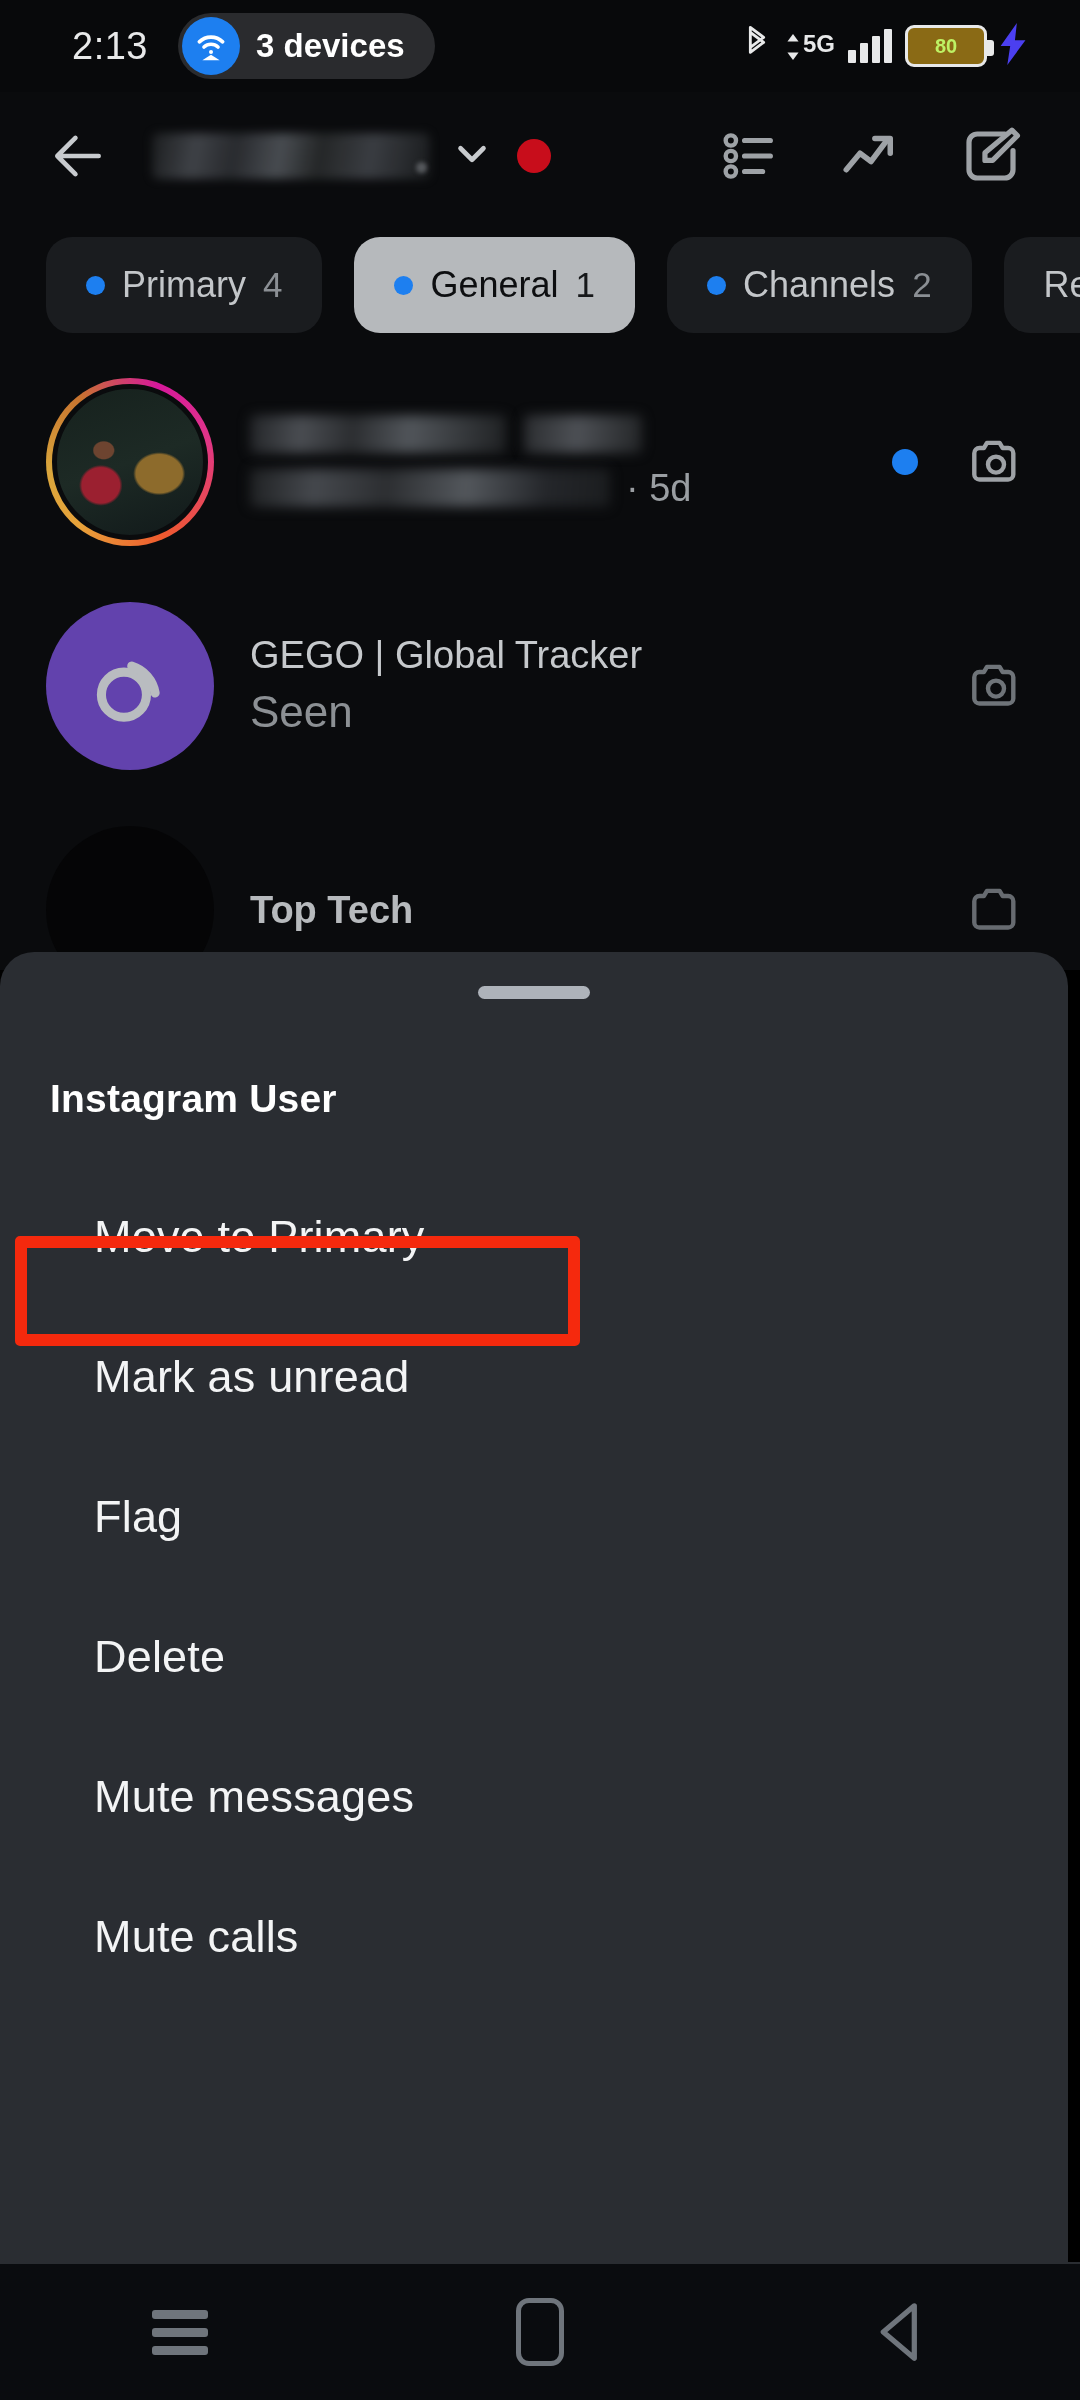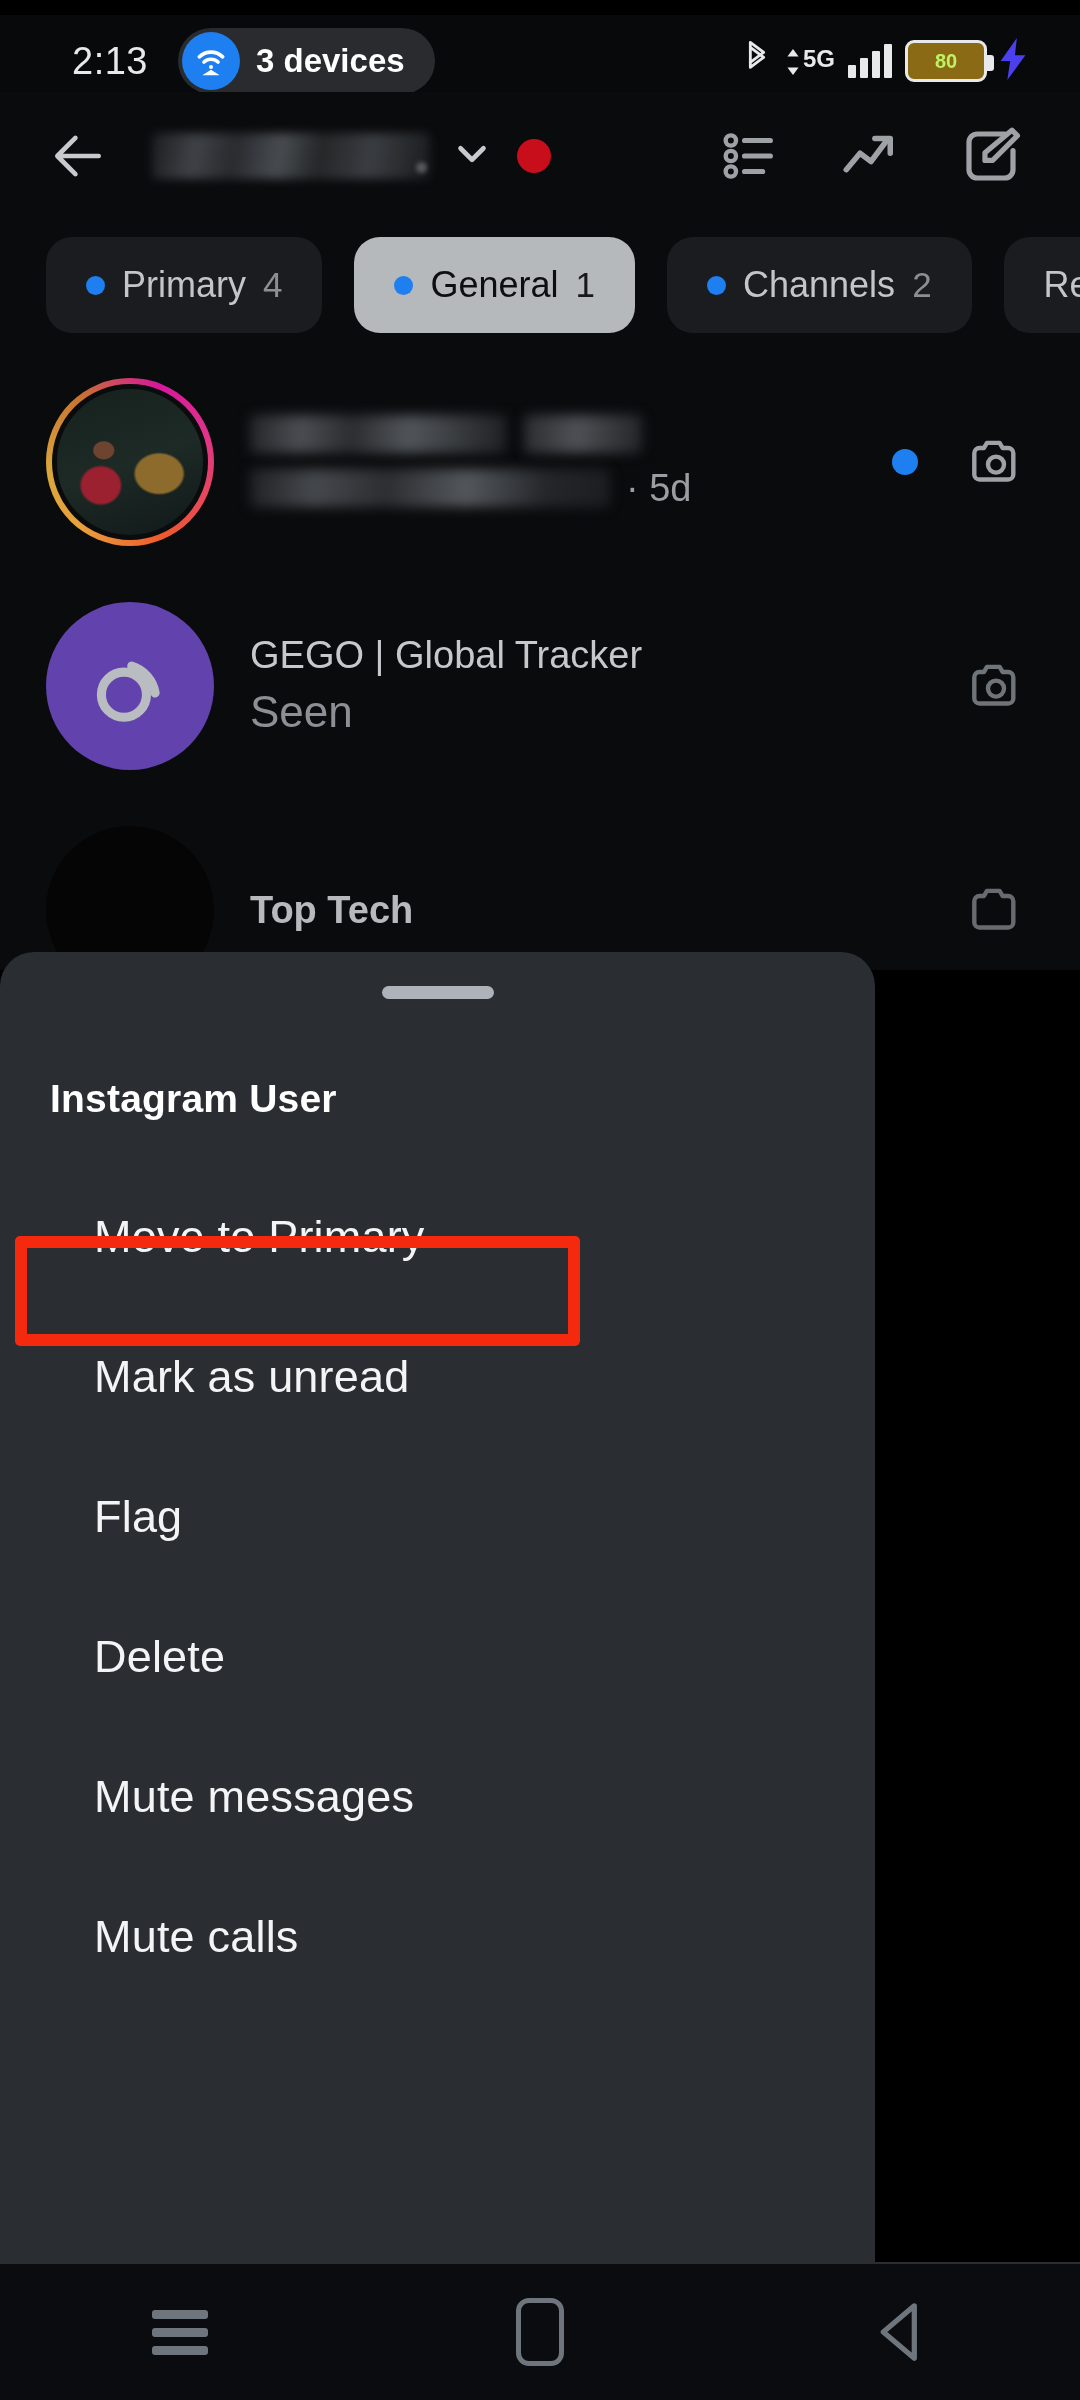--- a/index.html
+++ b/index.html
@@ -6,21 +6,21 @@
   html,body { width:1080px; height:2400px; overflow:hidden; }
   body {
     background:#000;
     font-family:"Liberation Sans", sans-serif;
     color:#fff;
     position:relative;
   }
 
   
   .statusbar {
-    position:absolute; left:0; top:15px; width:1080px; height:92px;
+    position:absolute; left:0; top:0; width:1080px; height:92px;
     display:flex; align-items:center; background:#08090b;
   }
   .sb-clock {
     font-size:38px; color:#e8e9ea; margin-left:72px; letter-spacing:.5px;
   }
   .sb-chip {
     display:flex; align-items:center; gap:16px;
     background:#2a2b2e; border-radius:40px;
     height:66px; padding:0 30px 0 4px; margin-left:30px;
   }
@@ -127,21 +127,21 @@
   }
   .chat-time { font-size:38px; color:#9a9ea2; margin-left:16px; white-space:nowrap;}
   .unread-dot { width:26px; height:26px; border-radius:50%; background:#1d7ff0; margin-left:28px; flex:0 0 auto;}
   .cam-btn { margin-left:40px; flex:0 0 auto; width:76px; height:76px;
     display:flex; align-items:center; justify-content:center; }
   .chatrow.clipped { opacity:.92;font-weight:bold; }
   .avatar-dark { width:168px; height:168px; border-radius:50%; background:#050506; flex:0 0 auto;}
 
   
   .sheet {
-    position:absolute; left:0; top:952px; width:875px; height:1310px;
+    position:absolute; left:0; top:952px; width:1068px; height:1310px;
     background:#2a2d32; border-radius:34px 34px 0 0;
   }
   .sheet-handle {
     width:112px; height:13px; border-radius:8px; background:#aeb3ba;
     margin:34px auto 0;
   }
   .sheet-title {
     font-size:39px; font-weight:bold; color:#fff;
     padding:78px 0 0 50px; letter-spacing:.2px;
   }

